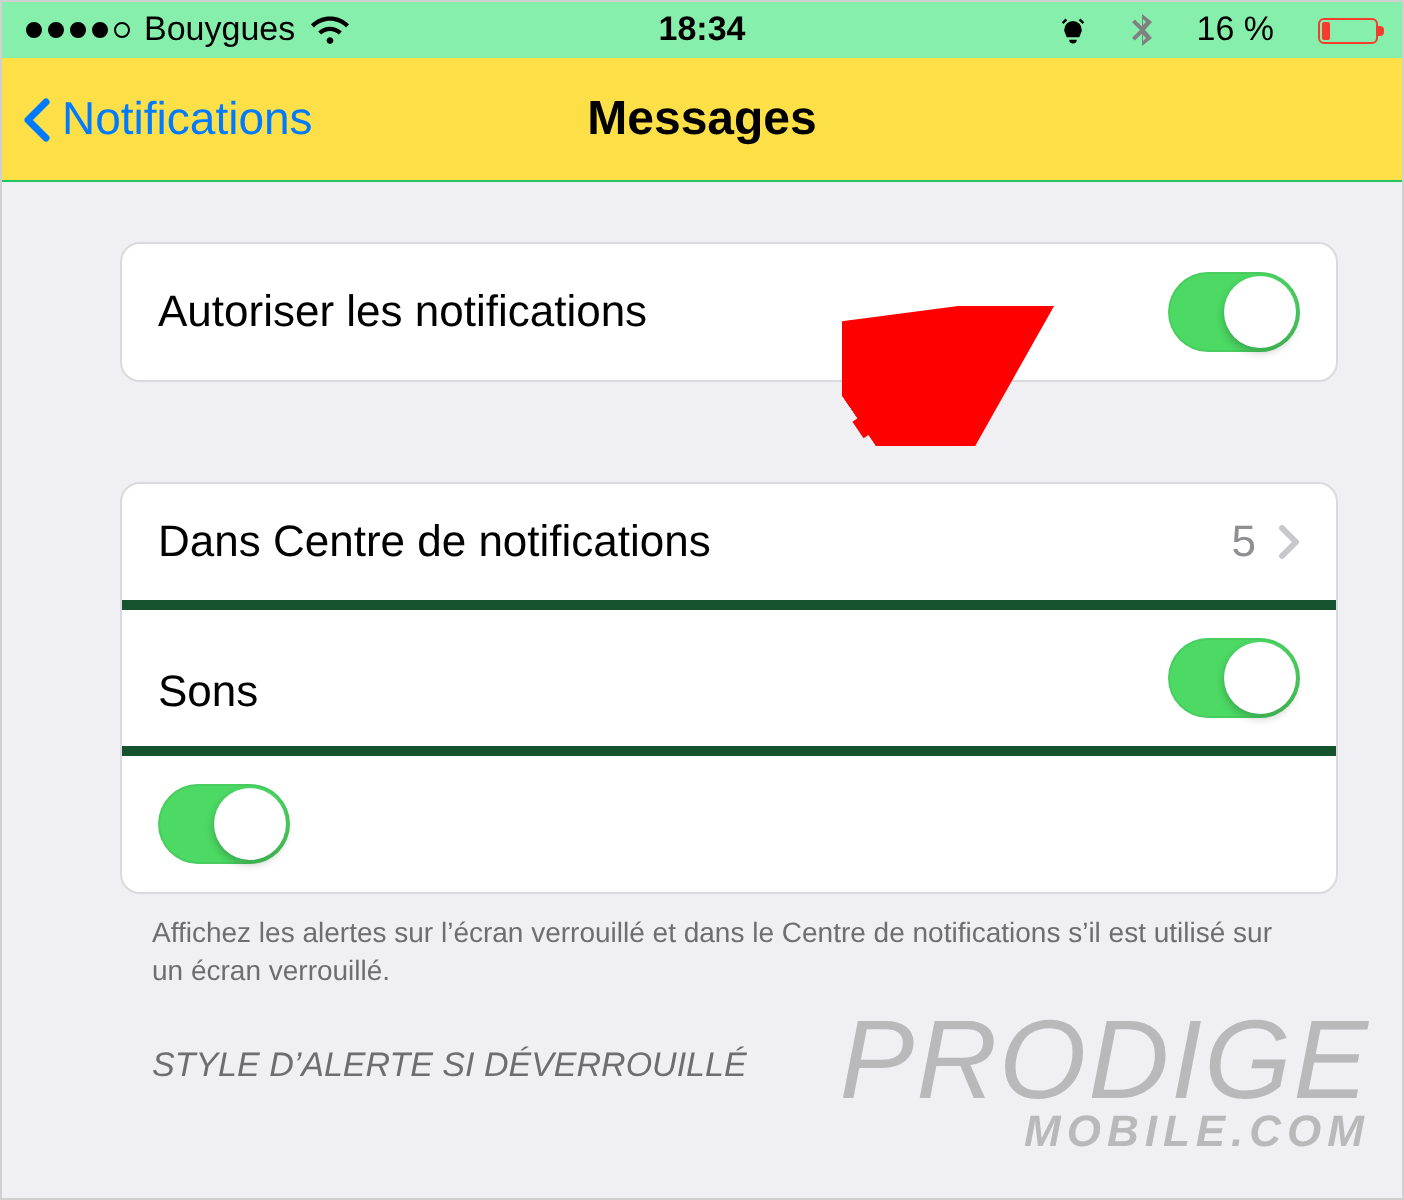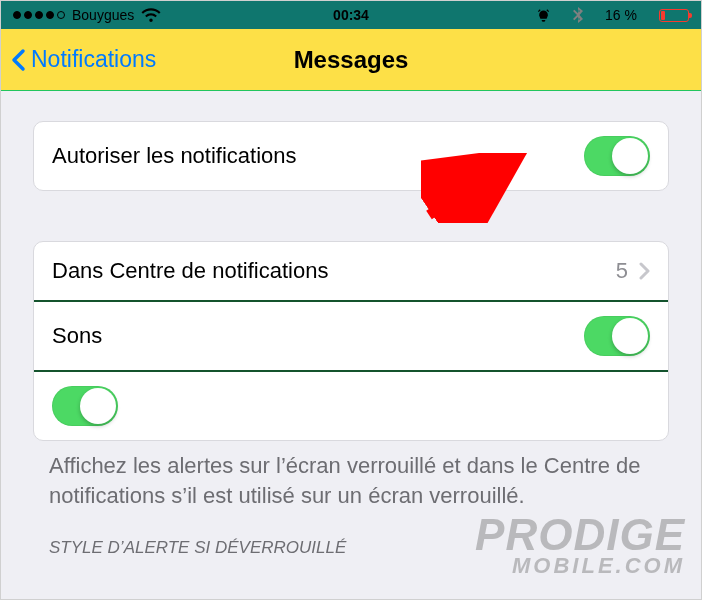--- a/index.html
+++ b/index.html
@@ -17,23 +17,23 @@
     height: 600px;
     border: 1px solid #d0d0d0;
     background: #efeff4;
   }
   
   .status-bar {
     height: 28px;
     display: flex;
     align-items: center;
     padding: 0 12px;
-    font-size: 14px;
+    font-size: 17px;
     color: #000;
-    background: #0f766e;
+    background: #86efac;
   }
   .status-left { display: flex; align-items: center; gap: 7px; flex: 1; }
   .status-center { flex: 0 0 auto; font-weight: 600; }
   .status-right { flex: 1; display: flex; justify-content: flex-end; align-items: center; gap: 22px; }
   .signal-dots { display: flex; gap: 3px; }
   .dot { width: 8px; height: 8px; border-radius: 50%; border: 1px solid #000; }
   .dot.filled { background: #000; }
   .wifi-icon svg, .alarm-icon svg, .bt-icon svg { display: block; }
   .battery {
     display: inline-block; width: 30px; height: 13px;
@@ -59,54 +59,54 @@
     justify-content: center;
   }
   .nav-back {
     position: absolute; left: 10px; top: 0; bottom: 0;
     display: flex; align-items: center;
     color: #007aff; font-size: 23px;
   }
   .nav-back .chevron { margin-right: 4px; display: inline-flex; }
   .nav-title { font-weight: 700; font-size: 24px; }
   
-  .content { padding-top: 30px; }
+  .content { padding-top: 30px; padding-left: 27px; }
   .group {
     margin: 0 32px;
     background: #fff;
     border: 1px solid #d9d9de;
     border-radius: 10px;
   }
   .group.second { margin-top: 50px; }
   .row {
     display: flex;
     align-items: center;
     padding: 14px 18px;
     min-height: 58px;
     position: relative;
   }
-  .row + .row { border-top: 2px solid #14532d; }
+  .row + .row { border-top: 5px solid #14532d; align-items: flex-end; }
   .row .label { flex: 1; font-size: 22px; color: #000; }
   .row .value { color: #8e8e93; font-size: 22px; margin-right: 10px; }
   .chevron-right { color: #c7c7cc; display: inline-flex; }
   
   .toggle {
     width: 66px; height: 40px; border-radius: 20px;
     background: #4cd964; position: relative; flex: 0 0 auto;
     box-shadow: inset 0 0 0 1px rgba(0,0,0,0.05);
   }
   .toggle .knob {
     position: absolute; top: 2px; right: 2px;
     width: 36px; height: 36px; border-radius: 50%;
     background: #fff; box-shadow: 0 2px 4px rgba(0,0,0,0.25);
   }
   
   .footer-text {
     margin: 10px 48px 16px;
-    font-size: 22px;
+    font-size: 14px;
     color: #6d6d72;
     line-height: 1.35;
   }
   .section-header {
     margin: 28px 48px 0;
     font-size: 17px;
     color: #6d6d72;
     text-transform: uppercase;
     font-style: italic;
   }
@@ -120,21 +120,21 @@
   .watermark {
     position: absolute;
     right: 16px; bottom: 22px;
     font-family: Arial, sans-serif;
     color: rgba(120,120,120,0.45);
     text-align: right;
     line-height: 0.95;
     font-style: italic;
     pointer-events: none;
   }
-  .watermark .l1 { font-size: 44px; font-weight: 700; letter-spacing: 1px; font-style: italic;}
+  .watermark .l1 { font-size: 56px; font-weight: 400; letter-spacing: 1px; font-style: italic;}
   .watermark .l2 { font-size: 22px; font-weight: 900; letter-spacing: 3px; font-style: italic;}
 </style>
 </head>
 <body>
 
 <div class="frame">
 
   <div class="status-bar">
     <div class="status-left">
       <span class="signal-dots">
@@ -144,21 +144,21 @@
           <span class="dot filled"></span>
           <span class="dot"></span>
       </span>
       <span>Bouygues</span>
       <span class="wifi-icon">
         <svg width="20" height="15" viewBox="0 0 20 15">
             <path d="M10 14c.9 0 1.7-.8 1.7-1.7S10.9 10.6 10 10.6s-1.7.8-1.7 1.7S9.1 14 10 14zm-4.4-4.7c2.4-2.4 6.3-2.4 8.8 0l1.5-1.5c-3.3-3.3-8.6-3.3-11.8 0l1.5 1.5zM2 5.7c4.4-4.4 11.6-4.4 16 0l1.5-1.5C14.3-1 5.7-1 .5 4.2L2 5.7z" fill="#000"></path>
           </svg>
       </span>
     </div>
-    <div class="status-center">00:34</div>
+    <div class="status-center">18:34</div>
     <div class="status-right">
       <span class="alarm-icon">
         <svg width="15" height="15" viewBox="0 0 24 24">
             <path fill="#000" d="M12 4a7 7 0 0 0-7 7v1l2 5h10l2-5v-1a7 7 0 0 0-7-7zM3 5l3-3 1.4 1.4-3 3zM21 5l-3-3-1.4 1.4 3 3zM9 19a3 3 0 0 0 6 0z"></path>
           </svg>
       </span>
       <span class="bt-icon">
         <svg width="10" height="16" viewBox="0 0 10 16">
             <path fill="#808080" d="M5 0v6.3L1.4 2.7 0 4.1 4 8 0 11.9l1.4 1.4L5 9.7V16l5-4-3.5-4L10 4 5 0zm2 4L5.5 5.5V2.5L7 4zm0 8l-1.5 1.5v-3L7 12z"></path>
           </svg>

